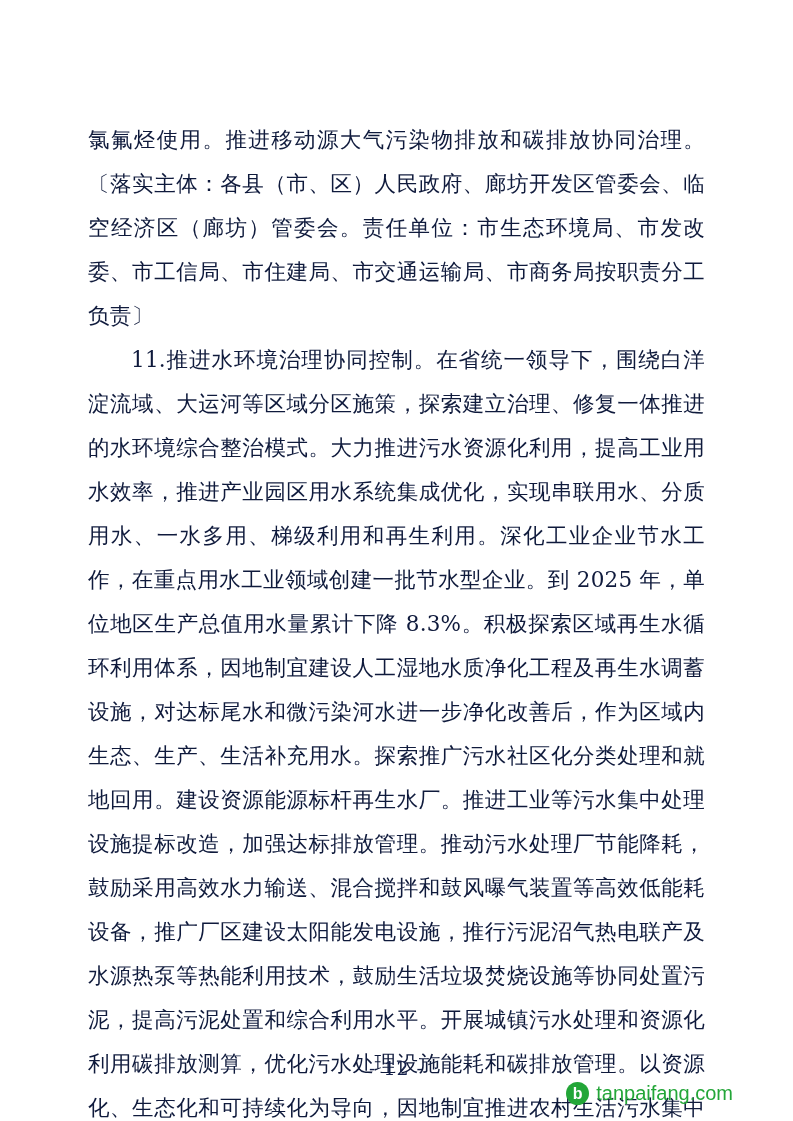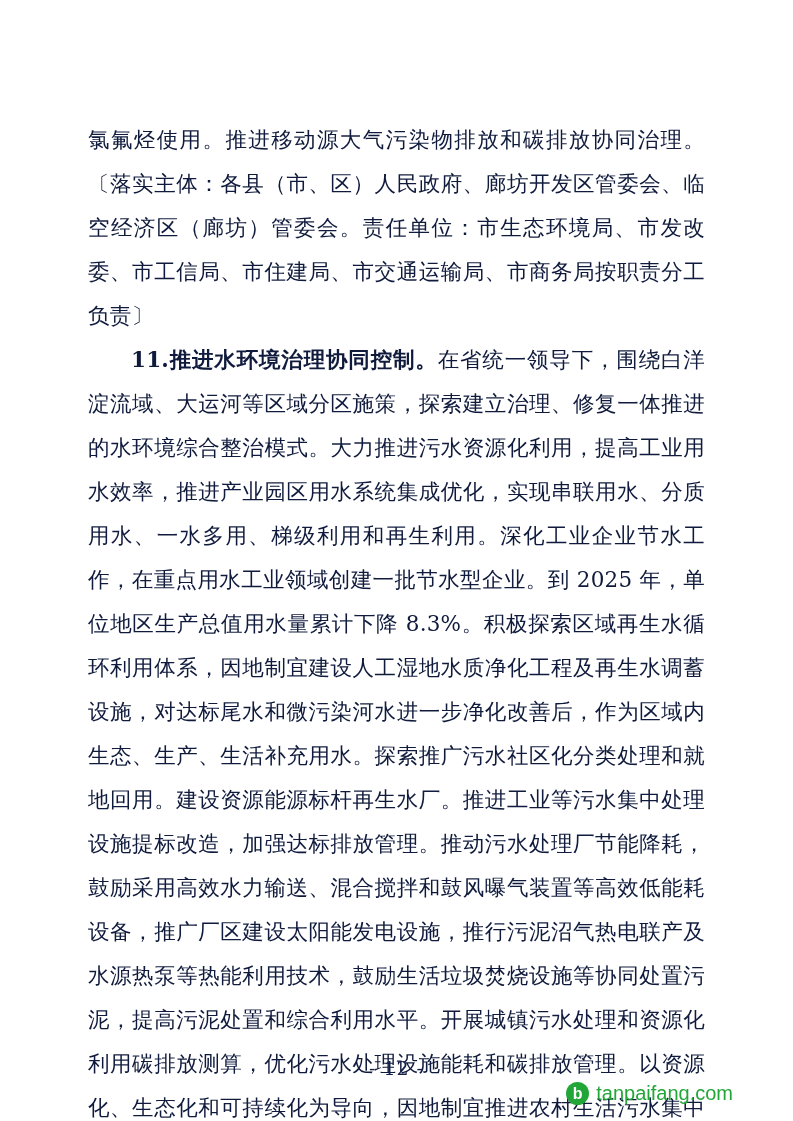--- a/index.html
+++ b/index.html
@@ -35,21 +35,21 @@
     margin: 0;
     text-indent: 0;
   }
   .para + .para {
     margin-top: 0;
   }
   .para-indent {
     text-indent: 43px;
   }
   .lead {
-    font-weight: bold;
+    font-weight: normal;
   }
   .footer {
     position: absolute;
     left: 0;
     right: 0;
     bottom: 42px;
     text-align: center;
   }
   .page-num {
     font-size: 19px;

